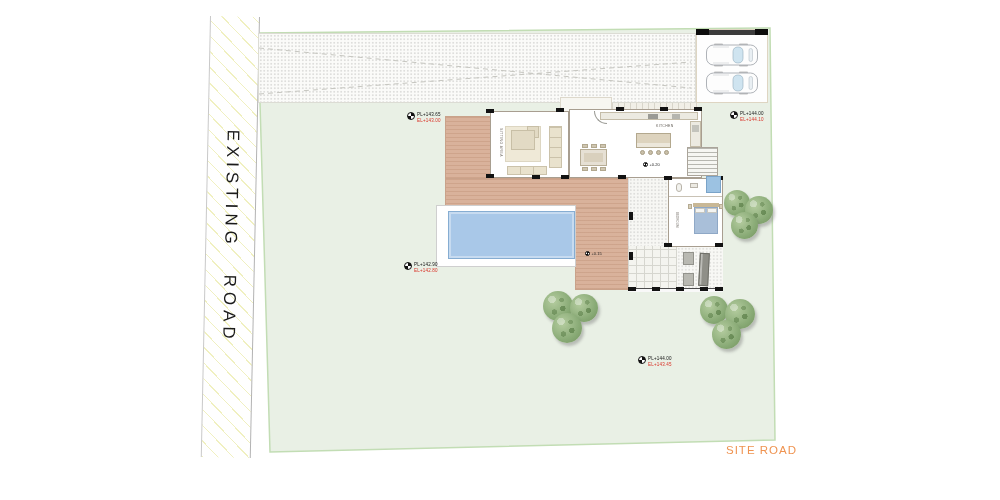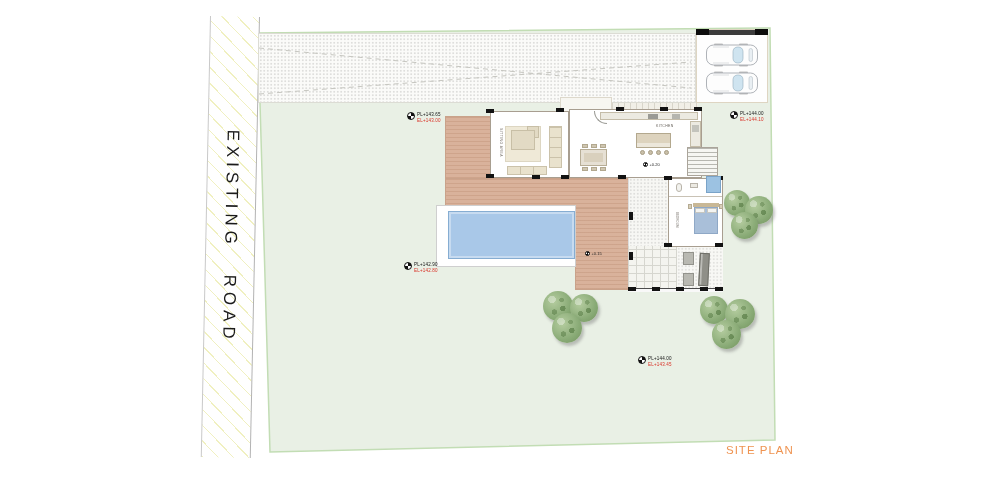--- a/index.html
+++ b/index.html
@@ -331,15 +331,15 @@
 
   <div class="abs spot" style="left:643px;top:162px;">
     <div class="bm-icon small"></div>
     <span>+0.20</span>
   </div>
   <div class="abs spot" style="left:585px;top:251px;">
     <div class="bm-icon small"></div>
     <span>+0.15</span>
   </div>
 
-  <div class="abs" id="site-plan-label">SITE PLAN</div>
+  <div class="abs" id="site-plan-label">SITE ROAD</div>
 
 </div>
 
 </body></html>

